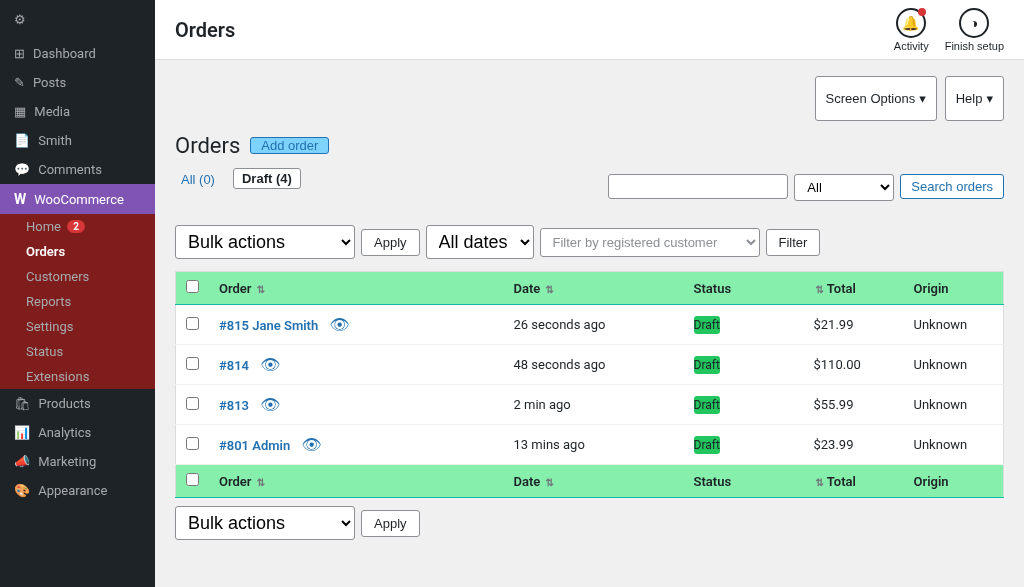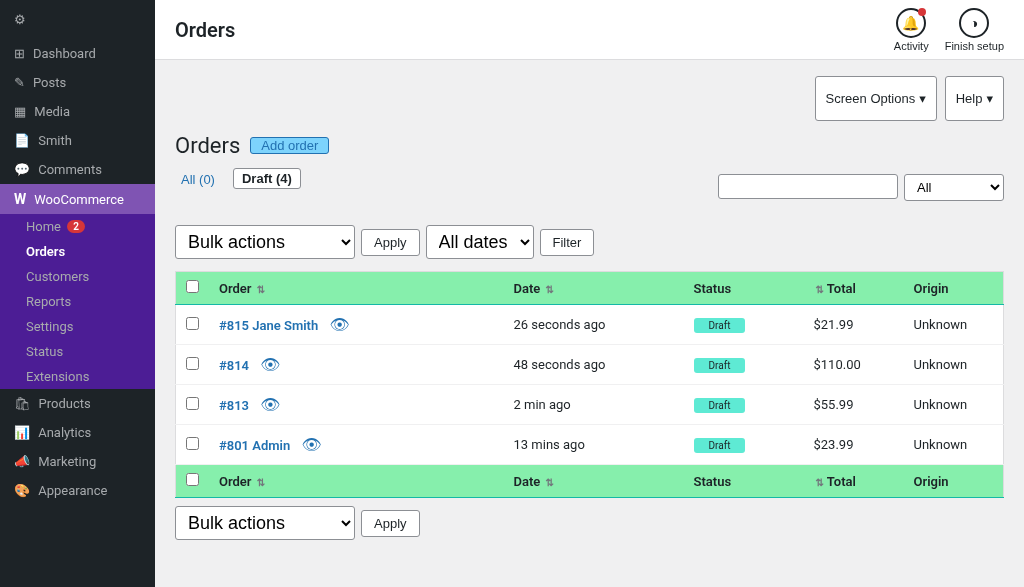--- a/index.html
+++ b/index.html
@@ -35,21 +35,21 @@
       background: #d63638;
       color: #fff;
       font-size: 10px;
       font-weight: 600;
       border-radius: 10px;
       padding: 1px 5px;
       min-width: 18px;
       text-align: center;
     }
     .sidebar-sub {
-      background: #4c1d95;
+      background: #7f1d1d;
     }
     .sidebar-sub-item {
       display: block;
       padding: 5px 14px 5px 26px;
       color: #a7aaad;
       font-size: 13px;
       cursor: pointer;
     }
     .sidebar-sub-item.active { color: #fff; font-weight: 600; }
 
@@ -247,25 +247,25 @@
       padding: 10px 10px;
       border-bottom: 1px solid #f0f0f1;
       font-size: 13px;
       color: #1d2327;
       vertical-align: middle;
     }
     .orders-table .cb-col { width: 30px; }
     .order-link { color: #2271b1; text-decoration: none; font-weight: 600; }
     .status-badge {
       display: inline-block;
-      background: #5eead4;
-      color: #1d2327;
-      border-radius: 3px;
-      padding: 2px 15px;
-      font-size: 10px;
+      background: #22c55e;
+      color: #1d2327;
+      border-radius: 3px;
+      padding: 2px 0;
+      font-size: 12px;
     }
     .eye-icon { color: #72777c; font-size: 16px; }
     .sort-arrows { font-size: 10px; color: #72777c; margin-left: 2px; }
 
     
     .bulk-bottom {
       display: flex; gap: 6px; margin-top: 8px; align-items: center;
     }
   </style>
 </head>
@@ -388,31 +388,35 @@
       <div style="display:flex; justify-content:space-between; align-items:center; margin-bottom:8px;">
         <div class="filter-tabs">
           <button class="filter-tab">All (0)</button>
           <button class="filter-tab active">Draft (4)</button>
         </div>
         <div class="search-bar">
           <input class="search-input" type="text" placeholder="" style="">
           <select class="search-select">
             <option>All</option>
           </select>
+          <button class="btn-search">Search orders</button>
         </div>
       </div>
 
       <div class="filters-row">
         <select class="filter-select" style="width:180px;">
           <option>Bulk actions</option>
         </select>
         <button class="btn-apply">Apply</button>
         <select class="filter-select">
           <option>All dates</option>
         </select>
+        <select class="customer-filter-input">
+          <option>Filter by registered customer</option>
+        </select>
         <button class="btn-filter">Filter</button>
       </div>
 
       <table class="orders-table">
         <thead>
           <tr>
             <th class="cb-col">
               <input type="checkbox" style="">
             </th>
             <th class="sortable">

